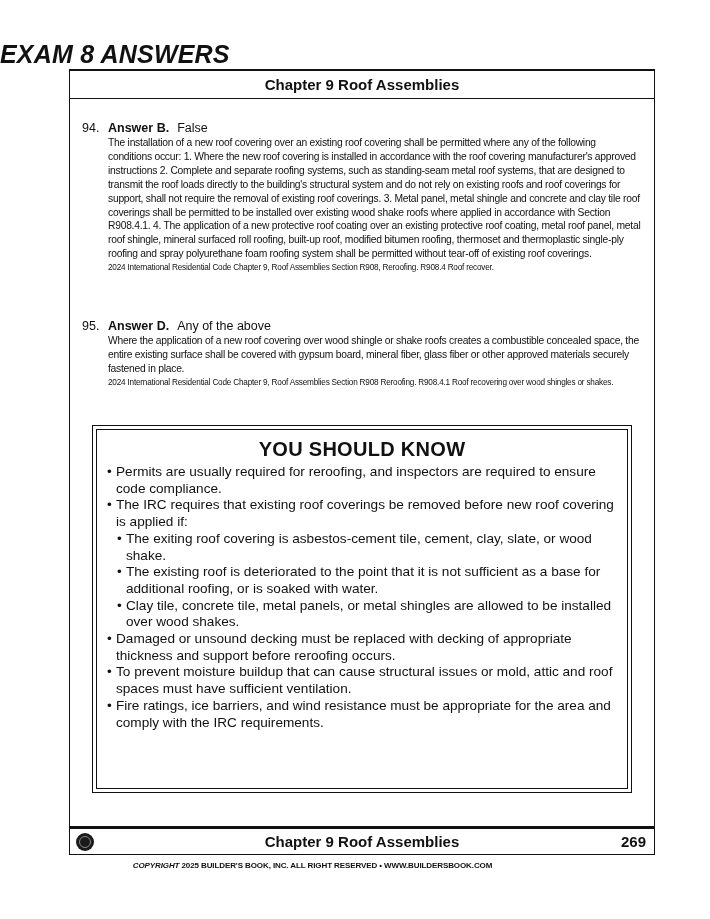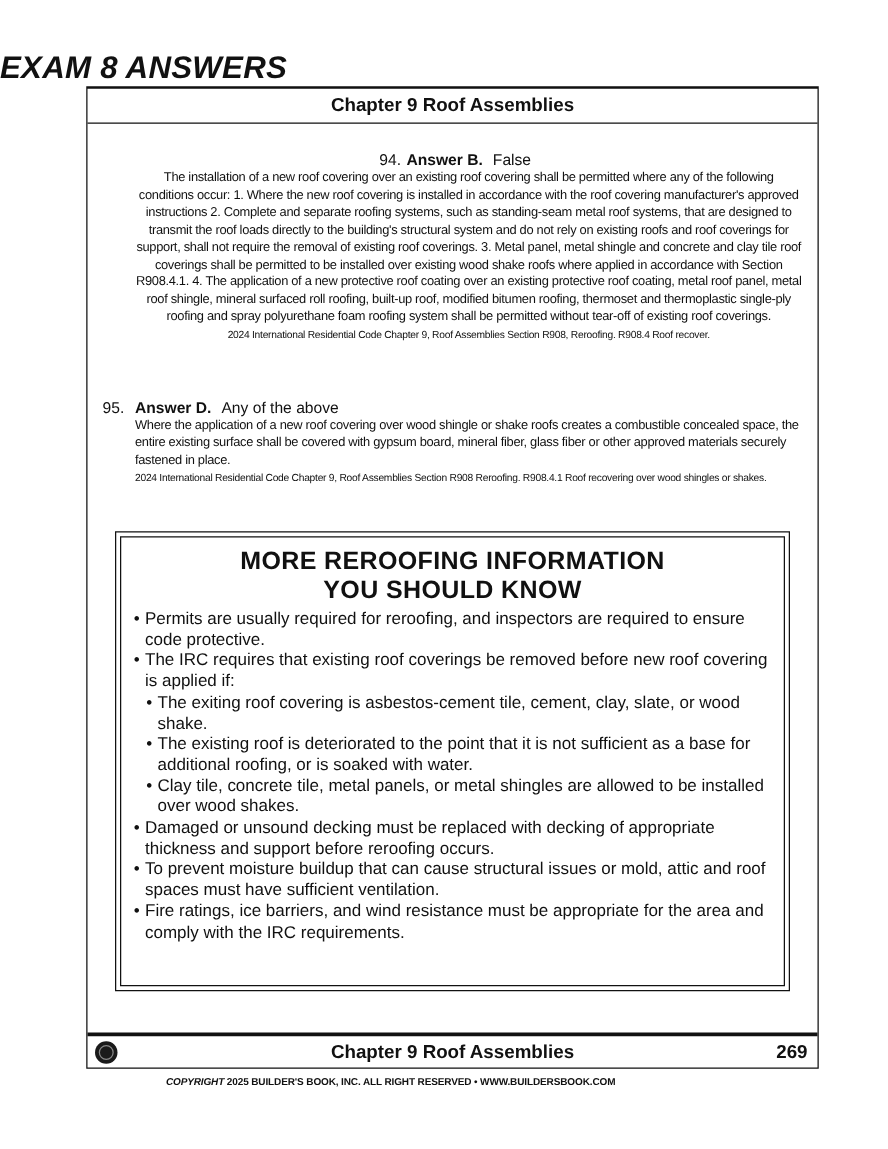--- a/index.html
+++ b/index.html
@@ -44,44 +44,43 @@
     .copyright i { font-style: italic; }
   </style>
 </head>
 <body>
 
 <div class="page-title">EXAM 8 ANSWERS</div>
 
 <div class="frame">
   <div class="chapter-header">Chapter 9 Roof Assemblies</div>
 
-  <div class="answer" style="top:50px;text-align:center;">
+  <div class="answer" style="top:50px;">
     <div class="answer-head">
       <span class="answer-num">94.</span><span class="answer-key">Answer B.</span><span>False</span>
     </div>
     <div class="answer-body">The installation of a new roof covering over an existing roof covering shall be permitted where any of the following conditions occur: 1. Where the new roof covering is installed in accordance with the roof covering manufacturer's approved instructions 2. Complete and separate roofing systems, such as standing-seam metal roof systems, that are designed to transmit the roof loads directly to the building's structural system and do not rely on existing roofs and roof coverings for support, shall not require the removal of existing roof coverings. 3. Metal panel, metal shingle and concrete and clay tile roof coverings shall be permitted to be installed over existing wood shake roofs where applied in accordance with Section R908.4.1. 4. The application of a new protective roof coating over an existing protective roof coating, metal roof panel, metal roof shingle, mineral surfaced roll roofing, built-up roof, modified bitumen roofing, thermoset and thermoplastic single-ply roofing and spray polyurethane foam roofing system shall be permitted without tear-off of existing roof coverings.</div>
     <div class="answer-ref">2024 International Residential Code Chapter 9, Roof Assemblies Section R908, Reroofing. R908.4 Roof recover.</div>
   </div>
 
   <div class="answer" style="top:248px;">
     <div class="answer-head">
       <span class="answer-num">95.</span><span class="answer-key">Answer D.</span><span>Any of the above</span>
     </div>
     <div class="answer-body">Where the application of a new roof covering over wood shingle or shake roofs creates a combustible concealed space, the entire existing surface shall be covered with gypsum board, mineral fiber, glass fiber or other approved materials securely fastened in place.</div>
     <div class="answer-ref">2024 International Residential Code Chapter 9, Roof Assemblies Section R908 Reroofing. R908.4.1 Roof recovering over wood shingles or shakes.</div>
   </div>
 
   <div class="info-box">
     <div class="info-inner">
       <div class="info-title">
-        <div>MORE REROOFING INFORMATION</div>
         <div>YOU SHOULD KNOW</div>
       </div>
       <ul class="info-list">
-        <li><span class="bullet">•</span><span>Permits are usually required for reroofing, and inspectors are required to ensure code protective.</span></li>
+        <li><span class="bullet">•</span><span>Permits are usually required for reroofing, and inspectors are required to ensure code compliance.</span></li>
         <li><span class="bullet">•</span><span>The IRC requires that existing roof coverings be removed before new roof covering is applied if:</span></li>
         <li class="sub"><span class="bullet">•</span><span>The exiting roof covering is asbestos-cement tile, cement, clay, slate, or wood shake.</span></li>
         <li class="sub"><span class="bullet">•</span><span>The existing roof is deteriorated to the point that it is not sufficient as a base for additional roofing, or is soaked with water.</span></li>
         <li class="sub"><span class="bullet">•</span><span>Clay tile, concrete tile, metal panels, or metal shingles are allowed to be installed over wood shakes.</span></li>
         <li><span class="bullet">•</span><span>Damaged or unsound decking must be replaced with decking of appropriate thickness and support before reroofing occurs.</span></li>
         <li><span class="bullet">•</span><span>To prevent moisture buildup that can cause structural issues or mold, attic and roof spaces must have sufficient ventilation.</span></li>
         <li><span class="bullet">•</span><span>Fire ratings, ice barriers, and wind resistance must be appropriate for the area and comply with the IRC requirements.</span></li>
       </ul>
     </div>
   </div>

